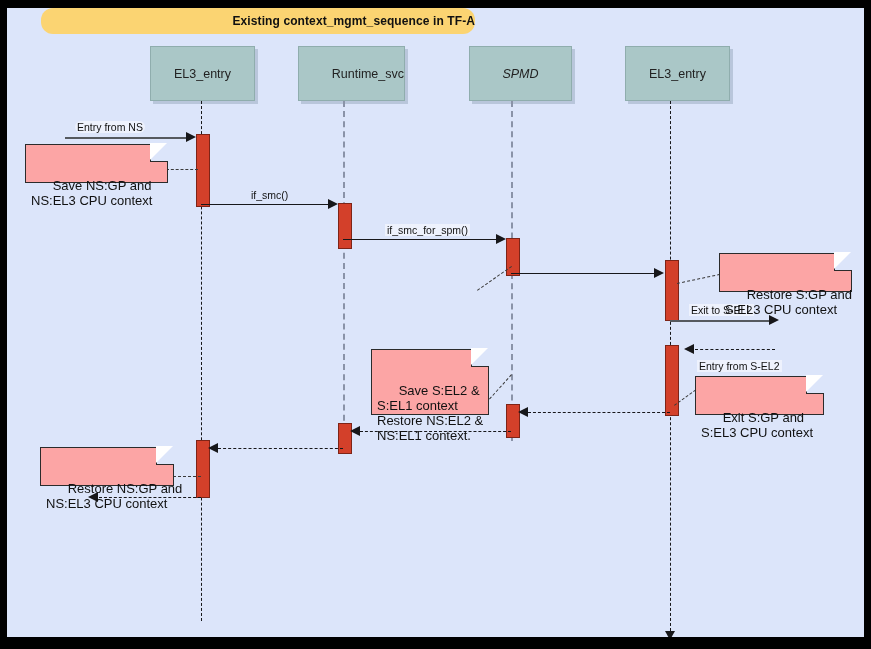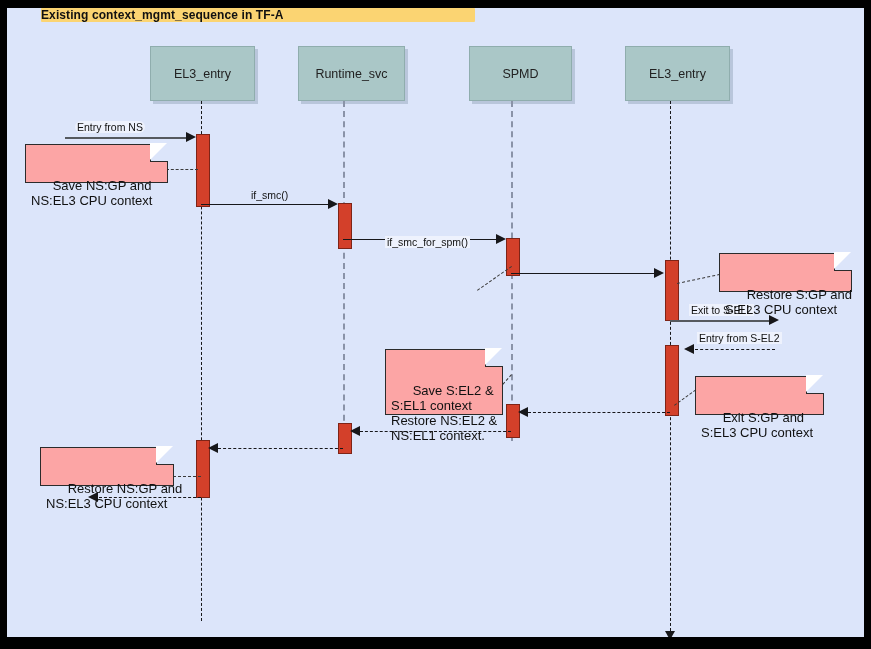--- a/index.html
+++ b/index.html
@@ -7,23 +7,23 @@
 
   #frame{position:relative;width:871px;height:649px;background:#000;}
 
   #canvas{
     position:absolute;left:7px;top:8px;width:857px;height:629px;
     background:#dce5fa;overflow:hidden;
   }
 
   
   #title-banner{
-    position:absolute;left:34px;top:0px;width:434px;height:14px;
-    background:#fbd472;border-radius:1px;
-    display:flex;align-items:center;justify-content:flex-start;
+    position:absolute;left:34px;top:0px;width:434px;height:26px;
+    background:#fbd472;border-radius:12px;
+    display:flex;align-items:center;justify-content:flex-end;
     font-size:12px;font-weight:bold;color:#111;letter-spacing:0.1px;
   }
 
   
   .head{
     position:absolute;height:53px;
     background:#aac7c7;border:1px solid #8fadad;
     box-shadow:3px 3px 0 rgba(120,140,160,.35);
     display:flex;align-items:center;justify-content:center;
     font-size:12.5px;color:#222;
@@ -86,24 +86,24 @@
 <div id="frame">
   <div id="canvas">
 
     <div id="title-banner">
       <span>Existing context_mgmt_sequence in TF-A</span>
     </div>
 
     <div class="head" style="left:143px;top:38px;width:103px;">
       <span>EL3_entry</span>
     </div>
-    <div class="head" style="left:291px;top:38px;width:105px;">
+    <div class="head" style="left:291px;top:38px;width:105px;justify-content:flex-end;">
       <span>Runtime_svc</span>
     </div>
-    <div class="head" style="left:462px;top:38px;width:101px;">
+    <div class="head" style="left:462px;top:38px;width:101px;font-style:italic;">
       <span>SPMD</span>
     </div>
     <div class="head" style="left:618px;top:38px;width:103px;">
       <span>EL3_entry</span>
     </div>
 
     <div class="lifeline ll-black" style="left:194px;top:93px;height:520px;"></div>
     <div class="lifeline ll-grey" style="left:336px;top:93px;height:350px;"></div>
     <div class="lifeline ll-grey" style="left:504px;top:93px;height:340px;"></div>
     <div class="lifeline ll-black" style="left:663px;top:93px;height:530px;"></div>
@@ -124,32 +124,32 @@
     <div class="msg solid-grey" style="left:58px;top:129px;width:122px;"></div>
     <div class="ah-r" style="left:179px;top:124px;"></div>
     <div class="msg-label" style="left:68px;top:113px;border-radius:6px;">Entry from NS</div>
 
     <div class="msg solid" style="left:194px;top:196px;width:128px;"></div>
     <div class="ah-r" style="left:321px;top:191px;"></div>
     <div class="msg-label plain" style="left:242px;top:181px;">if_smc()</div>
 
     <div class="msg solid" style="left:336px;top:231px;width:154px;"></div>
     <div class="ah-r" style="left:489px;top:226px;"></div>
-    <div class="msg-label" style="left:378px;top:228px;">if_smc_for_spm()</div>
+    <div class="msg-label" style="left:378px;top:216px;">if_smc_for_spm()</div>
 
     <div class="msg solid" style="left:504px;top:265px;width:144px;"></div>
     <div class="ah-r" style="left:647px;top:260px;"></div>
 
     <div class="msg solid-grey" style="left:663px;top:312px;width:100px;"></div>
     <div class="ah-r" style="left:762px;top:307px;"></div>
     <div class="msg-label" style="left:682px;top:296px;">Exit to S-EL2</div>
 
     <div class="msg dashed" style="left:688px;top:341px;width:80px;"></div>
     <div class="ah-l" style="left:677px;top:336px;"></div>
-    <div class="msg-label" style="left:690px;top:324px;">Entry from S-EL2</div>
+    <div class="msg-label" style="left:690px;top:352px;">Entry from S-EL2</div>
 
     <div class="msg dashed" style="left:521px;top:404px;width:142px;"></div>
     <div class="ah-l" style="left:511px;top:399px;"></div>
 
     <div class="msg dashed" style="left:353px;top:423px;width:151px;"></div>
     <div class="ah-l" style="left:343px;top:418px;"></div>
 
     <div class="msg dashed" style="left:211px;top:440px;width:125px;"></div>
     <div class="ah-l" style="left:201px;top:435px;"></div>
 
@@ -166,21 +166,21 @@
     <div class="leader" style="left:470px;top:282px;width:42px;transform:rotate(-35deg);"></div>
 
     <div class="leader" style="left:670px;top:275px;width:44px;transform:rotate(-12deg);"></div>
     <div class="note" style="left:712px;top:245px;width:133px;height:39px;">
       <span class="fold"></span>
       <span>Restore S:GP and
 S:EL3 CPU context</span>
     </div>
 
     <div class="leader" style="left:472px;top:402px;width:48px;transform:rotate(-48deg);"></div>
-    <div class="note" style="left:378px;top:341px;width:118px;height:66px;">
+    <div class="note" style="left:364px;top:341px;width:118px;height:66px;">
       <span class="fold"></span>
       <span>Save S:EL2 &amp;
 S:EL1 context
 Restore NS:EL2 &amp;
 NS:EL1 context.</span>
     </div>
 
     <div class="leader" style="left:667px;top:397px;width:36px;transform:rotate(-36deg);"></div>
     <div class="note" style="left:688px;top:368px;width:129px;height:39px;">
       <span class="fold"></span>

